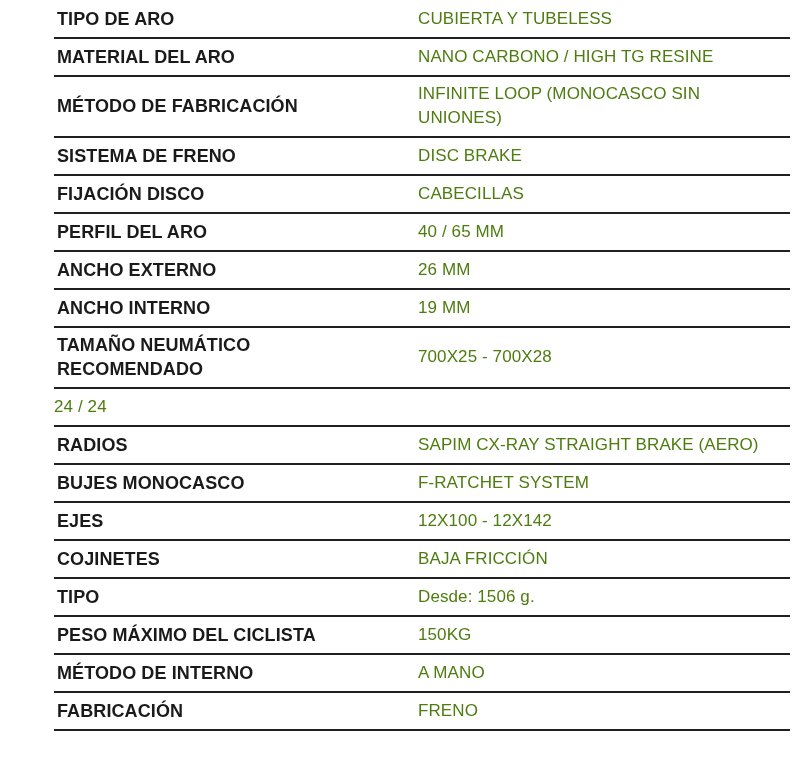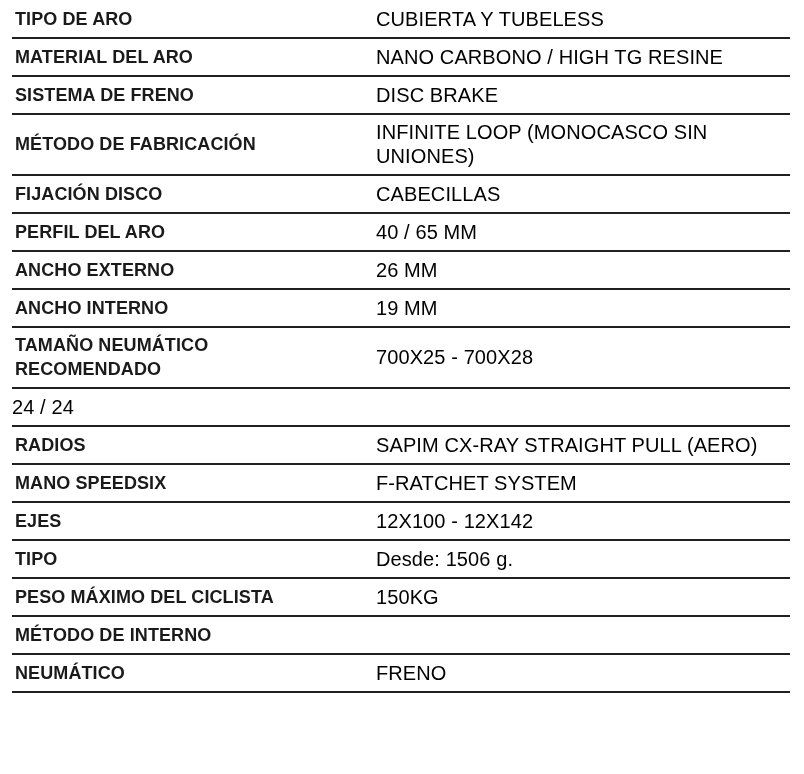--- a/index.html
+++ b/index.html
@@ -18,58 +18,59 @@
     width: 778px;
   }
   .spec-row {
     display: grid;
     grid-template-columns: 364px 1fr;
     align-items: center;
     border-bottom: 2px solid #202020;
     padding: 5px 0 6px 0;
     min-height: 25px;
     background: #ffffff;
+    margin-left: 42px;
   }
   .spec-label {
     font-weight: bold;
     font-size: 18px;
     line-height: 24px;
     color: #1a1a1a;
     letter-spacing: 0.1px;
     padding-left: 3px;
     white-space: pre-line;
   }
   .spec-value {
-    font-size: 20px;
+    font-size: 17px;
     line-height: 24px;
-    color: #000000;
+    color: #4d7c0f;
     letter-spacing: 0.1px;
     white-space: pre-line;
   }
 </style>
 </head>
 <body>
 
 <div class="spec-table">
   <div class="spec-row">
     <div class="spec-label">TIPO DE ARO</div>
     <div class="spec-value">CUBIERTA Y TUBELESS</div>
   </div>
   <div class="spec-row">
     <div class="spec-label">MATERIAL DEL ARO</div>
     <div class="spec-value">NANO CARBONO / HIGH TG RESINE</div>
   </div>
   <div class="spec-row">
-    <div class="spec-label">SISTEMA DE FRENO</div>
-    <div class="spec-value">DISC BRAKE</div>
-  </div>
-  <div class="spec-row">
     <div class="spec-label">MÉTODO DE FABRICACIÓN</div>
     <div class="spec-value">INFINITE LOOP (MONOCASCO SIN
 UNIONES)</div>
+  </div>
+  <div class="spec-row">
+    <div class="spec-label">SISTEMA DE FRENO</div>
+    <div class="spec-value">DISC BRAKE</div>
   </div>
   <div class="spec-row">
     <div class="spec-label">FIJACIÓN DISCO</div>
     <div class="spec-value">CABECILLAS</div>
   </div>
   <div class="spec-row">
     <div class="spec-label">PERFIL DEL ARO</div>
     <div class="spec-value">40 / 65 MM</div>
   </div>
   <div class="spec-row">
@@ -83,38 +84,43 @@
   <div class="spec-row">
     <div class="spec-label">TAMAÑO NEUMÁTICO
 RECOMENDADO</div>
     <div class="spec-value">700X25 - 700X28</div>
   </div>
   <div class="spec-row">
     <div class="spec-value">24 / 24</div>
   </div>
   <div class="spec-row">
     <div class="spec-label">RADIOS</div>
-    <div class="spec-value">SAPIM CX-RAY STRAIGHT PULL (AERO)</div>
+    <div class="spec-value">SAPIM CX-RAY STRAIGHT BRAKE (AERO)</div>
   </div>
   <div class="spec-row">
-    <div class="spec-label">MANO SPEEDSIX</div>
+    <div class="spec-label">BUJES MONOCASCO</div>
     <div class="spec-value">F-RATCHET SYSTEM</div>
   </div>
   <div class="spec-row">
     <div class="spec-label">EJES</div>
     <div class="spec-value">12X100 - 12X142</div>
+  </div>
+  <div class="spec-row">
+    <div class="spec-label">COJINETES</div>
+    <div class="spec-value">BAJA FRICCIÓN</div>
   </div>
   <div class="spec-row">
     <div class="spec-label">TIPO</div>
     <div class="spec-value">Desde: 1506 g.</div>
   </div>
   <div class="spec-row">
     <div class="spec-label">PESO MÁXIMO DEL CICLISTA</div>
     <div class="spec-value">150KG</div>
   </div>
   <div class="spec-row">
     <div class="spec-label">MÉTODO DE INTERNO</div>
+    <div class="spec-value">A MANO</div>
   </div>
   <div class="spec-row">
-    <div class="spec-label">NEUMÁTICO</div>
+    <div class="spec-label">FABRICACIÓN</div>
     <div class="spec-value">FRENO</div>
   </div>
 </div>
 
 </body></html>

